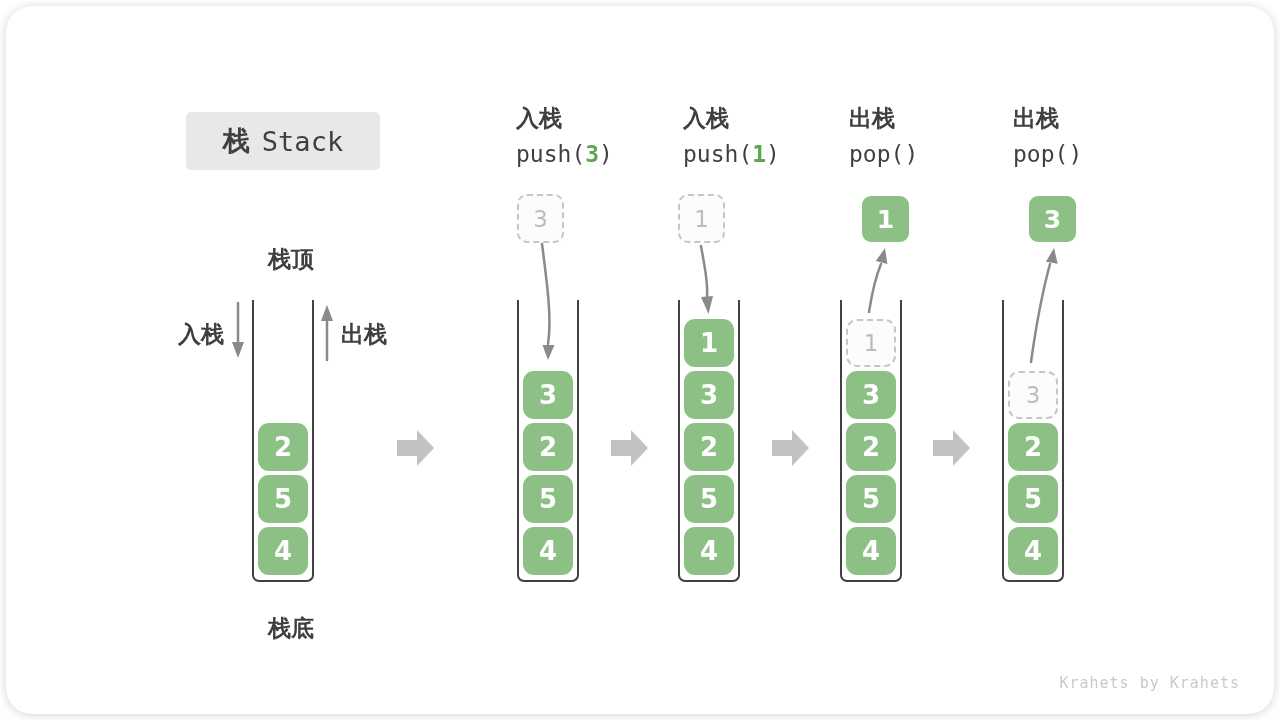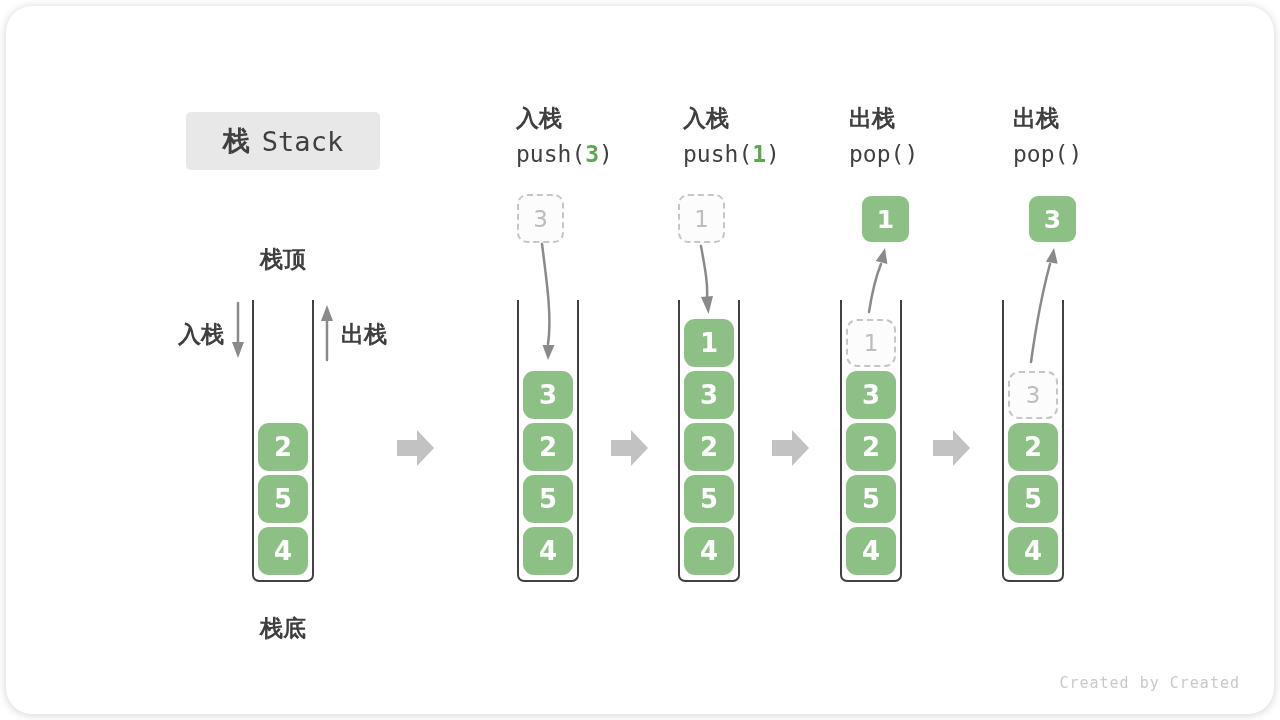--- a/index.html
+++ b/index.html
@@ -28,21 +28,21 @@
   .title-zh{font-size:27px;font-weight:bold;}
   .title-en{font-size:27px;font-family:"DejaVu Sans Mono","Liberation Mono",monospace;}
 
   .op-label{position:absolute;top:107px;color:var(--text-dark);}
   .op-zh{font-size:23px;font-weight:bold;line-height:1;}
   .op-code{margin-top:13px;font-size:23px;line-height:1;
     font-family:"DejaVu Sans Mono","Liberation Mono",monospace;}
   .op-code .arg{color:var(--green-text);font-weight:bold;}
 
   .side-label{position:absolute;font-size:23px;font-weight:bold;color:var(--text-dark);}
-  .center-label{position:absolute;width:62px;text-align:center;
+  .center-label{position:absolute;width:62px;text-align:right;
     font-size:23px;font-weight:bold;color:var(--text-dark);}
 
   .stack-container{position:absolute;top:300px;width:62px;height:282px;
     border:2px solid var(--container-border);border-top:none;
     border-radius:0 0 7px 7px;background:#fff;}
 
   .item{position:absolute;width:50px;height:48px;border-radius:11px;
     background:var(--green-box);color:#fff;font-size:26px;font-weight:bold;
     display:flex;align-items:center;justify-content:center;}
   .item.ghost{background:var(--ghost-bg);border:2px dashed var(--ghost-border);
@@ -166,14 +166,14 @@
   <svg style="left:611px;top:429px;" width="38" height="38">
     <polygon class="block" points="0,11 20,11 20,1 37,19 20,37 20,27 0,27"></polygon>
   </svg>
   <svg style="left:772px;top:429px;" width="38" height="38">
     <polygon class="block" points="0,11 20,11 20,1 37,19 20,37 20,27 0,27"></polygon>
   </svg>
   <svg style="left:933px;top:429px;" width="38" height="38">
     <polygon class="block" points="0,11 20,11 20,1 37,19 20,37 20,27 0,27"></polygon>
   </svg>
 
-  <div class="watermark">Created by Created</div>
+  <div class="watermark">Krahets by Krahets</div>
 </div>
 
 </body></html>

